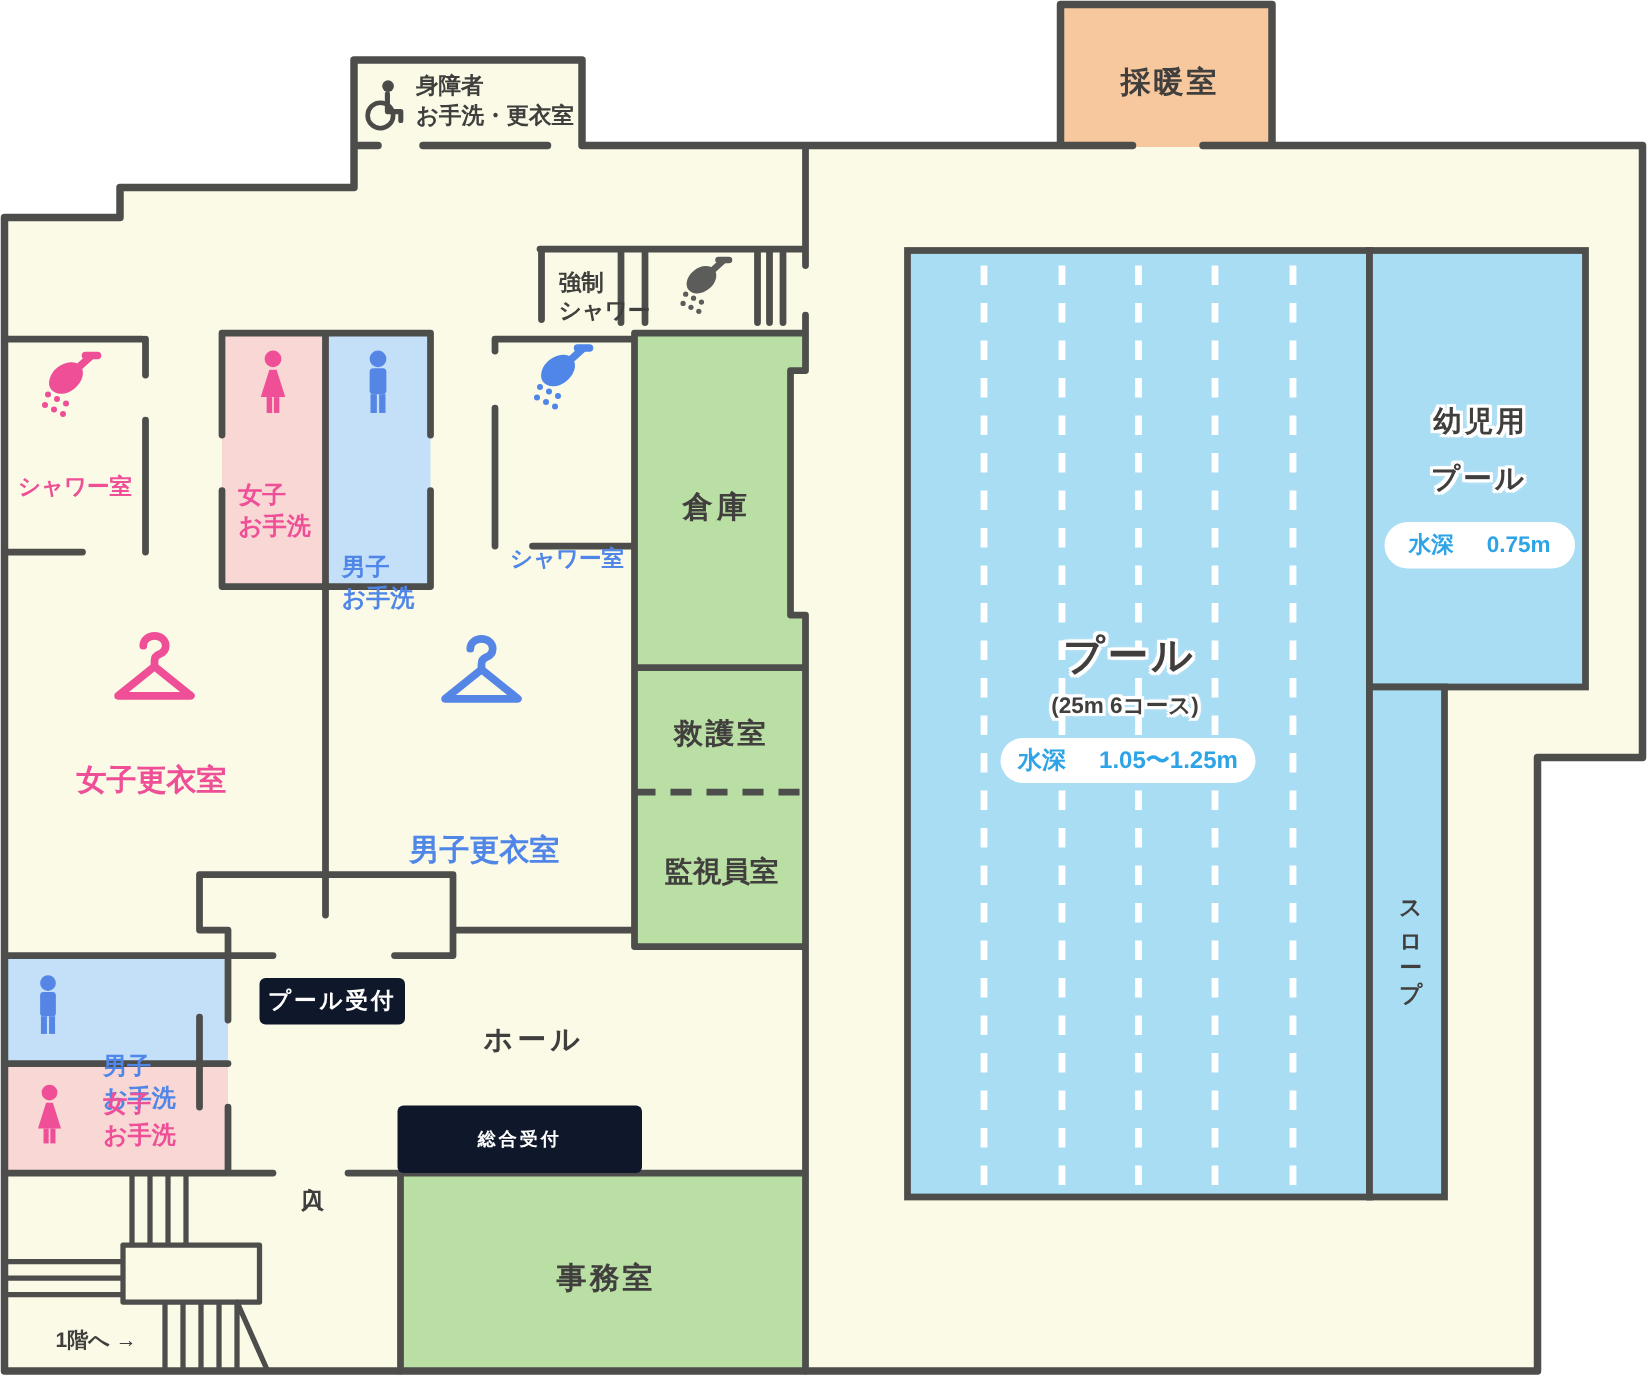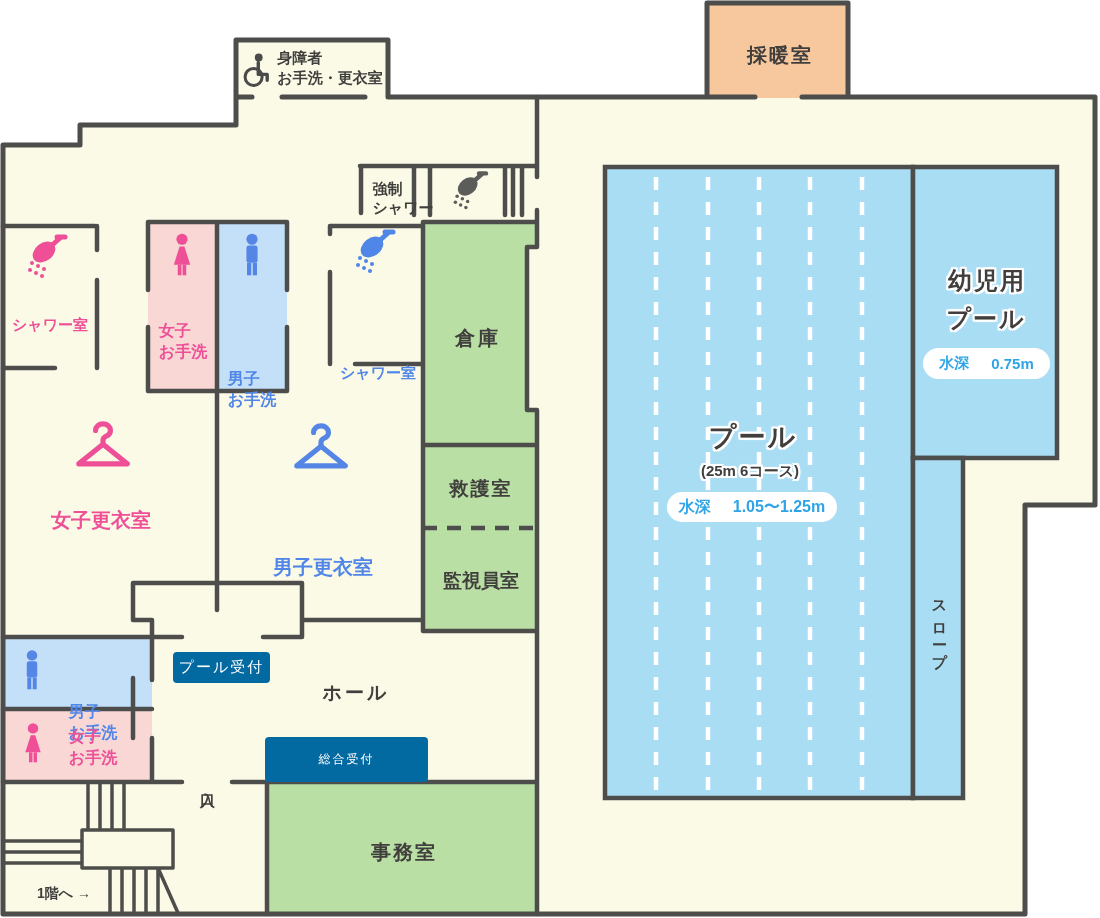--- a/index.html
+++ b/index.html
@@ -3,28 +3,28 @@
 <meta charset="utf-8">
 <style>
   html,body{margin:0;padding:0;background:#ffffff;}
   #stage{position:relative;width:1100px;height:918px;background:#ffffff;overflow:hidden;
          font-family:"Liberation Sans","DejaVu Sans",sans-serif;}
   #floor-svg{position:absolute;left:0;top:0;}
   .lbl{position:absolute;transform:translate(-50%,-50%);font-weight:700;color:#403f3d;
        white-space:nowrap;}
   .fs14{font-size:14px;} .fs15{font-size:15px;} .fs16{font-size:16px;}
   .fs18{font-size:15px;} .fs19{font-size:19px;} .fs20{font-size:20px;}
-  .fs26{font-size:24px;} .fs27{font-size:27px;}
+  .fs26{font-size:19px;} .fs27{font-size:27px;}
   .ls2{letter-spacing:2px;} .ls3{letter-spacing:3px;}
   .two{line-height:21px;}
   .pink{color:#ee4f97;} .blue{color:#4f86e8;margin-top:48px;}
   .halo{text-shadow:0 2px 0 #fff,0 -2px 0 #fff,2px 0 0 #fff,-2px 0 0 #fff,
         2px 2px 0 #fff,-2px -2px 0 #fff,2px -2px 0 #fff,-2px 2px 0 #fff,0 0 4px #fff;}
-  .badge{position:absolute;background:#0369a1;color:#fff;display:flex;align-items:center;
-         justify-content:center;font-weight:400;border-radius:4px;letter-spacing:2px;}
+  .badge{position:absolute;background:#0f172a;color:#fff;display:flex;align-items:center;
+         justify-content:center;font-weight:700;border-radius:4px;letter-spacing:2px;}
   .pill{position:absolute;background:#fff;border-radius:999px;display:flex;align-items:center;
         justify-content:center;gap:22px;color:#2ea4e6;font-weight:700;}
   .vtext{writing-mode:vertical-rl;text-orientation:upright;letter-spacing:6px;}
   .icon{position:absolute;transform:translate(-50%,-50%);line-height:0;}
 </style>
 </head>
 <body>
 
 <div id="stage">
 

